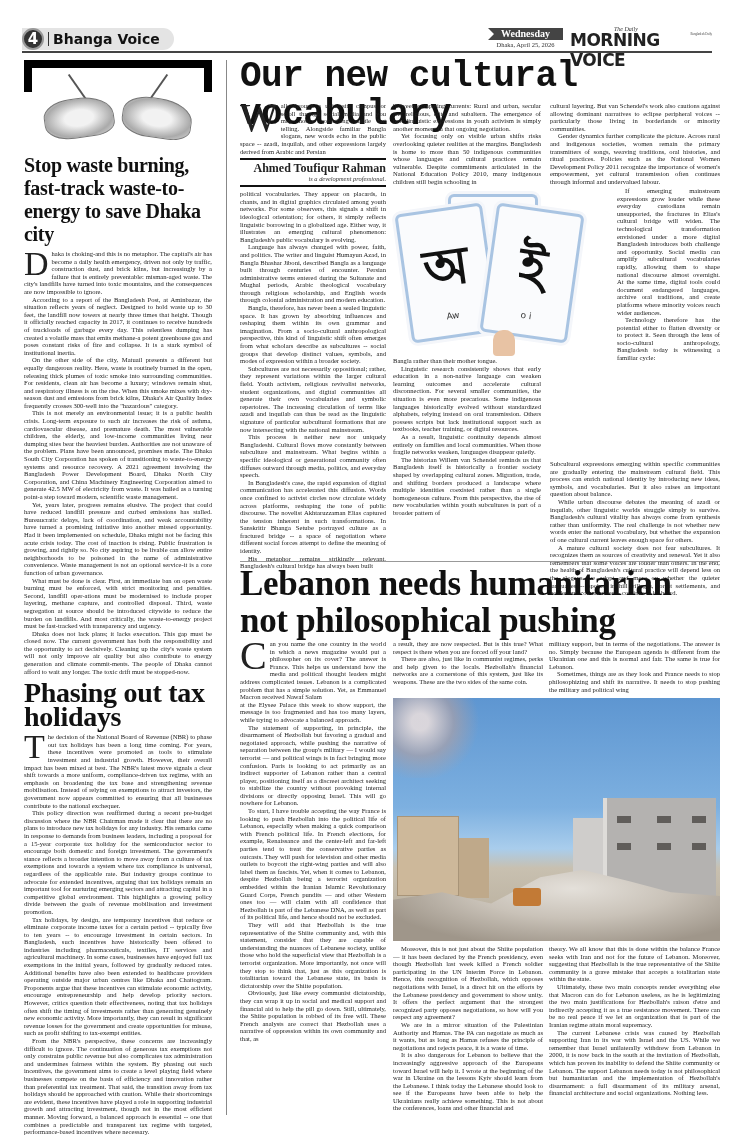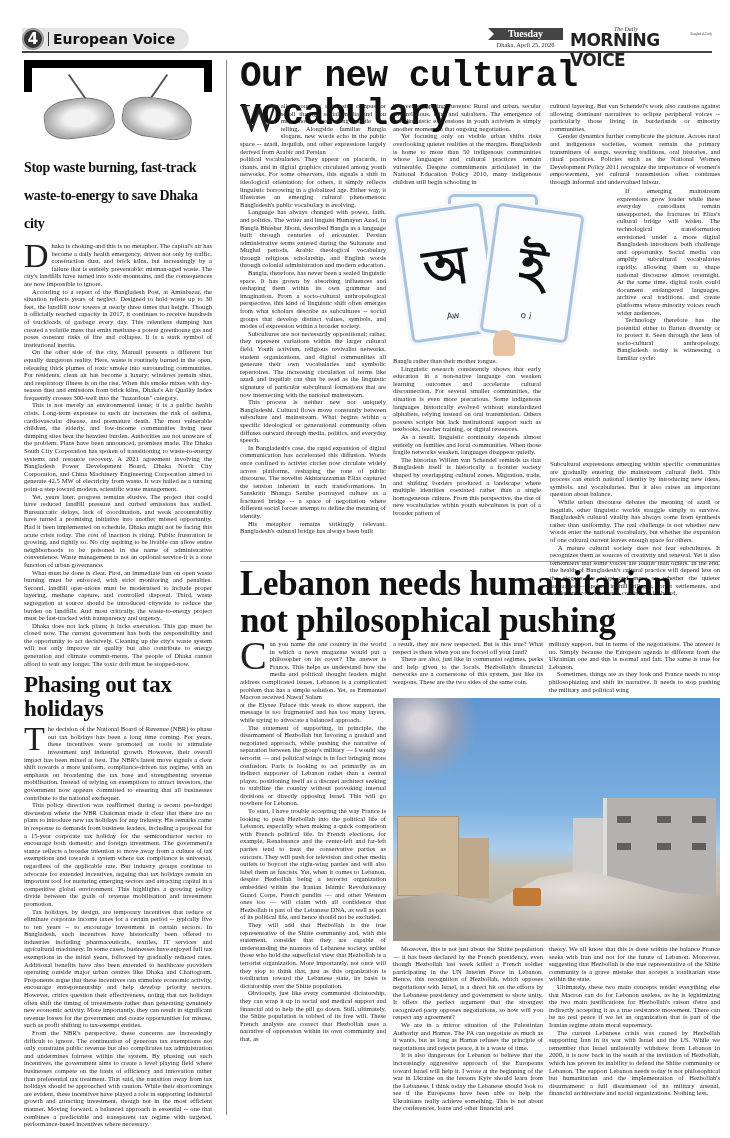--- a/index.html
+++ b/index.html
@@ -36,21 +36,21 @@
   .illo-bar { position: absolute; left: 0; right: 0; top: 2px; height: 8px; background: #000; }
   .illo-post-l { position: absolute; left: 0; top: 2px; width: 8px; height: 32px; background: #000; }
   .illo-post-r { position: absolute; right: 0; top: 2px; width: 8px; height: 32px; background: #000; }
   .hand { position: absolute; top: 40px; width: 70px; height: 40px; border-radius: 40% 50% 30% 40%; background: radial-gradient(ellipse at 50% 50%, #f2f2f2 30%, #aaa 70%, #ddd 100%); border: 1px solid #777; }
   .hand-l { left: 20px; transform: rotate(-8deg); }
   .hand-r { right: 20px; transform: rotate(8deg); }
   .pen { position: absolute; width: 2px; height: 50px; background: #555; }
   .pen-l { left: 58px; top: 12px; transform: rotate(-35deg); }
   .pen-r { right: 58px; top: 12px; transform: rotate(35deg); }
 
-  .h-left { font-family: "Liberation Serif", serif; font-weight: bold; font-size: 14px; line-height: 28px; color: #111; margin: 4px 0 4px 0; letter-spacing: -0.3px; }
+  .h-left { font-family: "Liberation Serif", serif; font-weight: bold; font-size: 20px; line-height: 23px; color: #111; margin: 4px 0 4px 0; letter-spacing: -0.3px; }
 
   
   .main-head { position: absolute; left: 240px; top: 58px; width: 480px; font-family: Liberation Mono, monospace; font-weight: bold; font-size: 36px; line-height: 38px; letter-spacing: -0.5px; color: #111; }
 
   .byline { border-top: 2px solid #111; border-bottom: 2px solid #111; padding: 2px 0 3px 0; margin: 3px 0 3px 0; text-align: right; }
   .byline .name { font-family: "Liberation Serif", serif; font-weight: bold; font-size: 12px; line-height: 13px; }
   .byline .role { font-style: italic; font-size: 6.4px; line-height: 7px; color: #333; }
 
   .cv-col1 { position: absolute; left: 240px; top: 102px; width: 146px; }
   .cv-col2 { position: absolute; left: 393px; top: 102px; width: 148px; }
@@ -87,24 +87,24 @@
   .rubble { position: absolute; left: 0; right: 0; bottom: 0; height: 75px; background: radial-gradient(ellipse at 55% 30%, #e4e0da 0%, #c9c2b8 40%, #9f968a 80%); clip-path: polygon(0 45%, 15% 35%, 30% 50%, 45% 15%, 58% 5%, 72% 20%, 85% 35%, 100% 40%, 100% 100%, 0 100%); }
   .excavator { position: absolute; left: 120px; top: 190px; width: 28px; height: 18px; background: #c27a36; border-radius: 3px; }
 </style>
 </head>
 <body>
 
 <div class="header">
   <div class="section-tab">
     <div class="page-num">4</div>
     <div class="section-sep"></div>
-    <div class="section-name">European Voice</div>
+    <div class="section-name">Bhanga Voice</div>
   </div>
   <div class="date-box">
-    <div class="day-label">Tuesday</div>
+    <div class="day-label">Wednesday</div>
     <div class="date-label">Dhaka, April 25, 2026</div>
   </div>
   <div class="masthead">
     <span class="mast-small">The Daily</span>
     <span class="mast-big">MORNING VOICE</span>
     <span class="mast-tag">Bangladesh Daily</span>
   </div>
   <div class="header-rule"></div>
 </div>
 
@@ -128,34 +128,38 @@
       <p>According to a report of the Bangladesh Post, at Aminbazar, the situation reflects years of neglect. Designed to hold waste up to 30 feet, the landfill now towers at nearly three times that height. Though it officially reached capacity in 2017, it continues to receive hundreds of truckloads of garbage every day. This relentless dumping has created a volatile mass that emits methane-a potent greenhouse gas and poses constant risks of fire and collapse. It is a stark symbol of institutional inertia.</p>
       <p>On the other side of the city, Matuail presents a different but equally dangerous reality. Here, waste is routinely burned in the open, releasing thick plumes of toxic smoke into surrounding communities. For residents, clean air has become a luxury; windows remain shut, and respiratory illness is on the rise. When this smoke mixes with dry-season dust and emissions from brick kilns, Dhaka's Air Quality Index frequently crosses 300-well into the "hazardous" category.</p>
       <p>This is not merely an environmental issue; it is a public health crisis. Long-term exposure to such air increases the risk of asthma, cardiovascular disease, and premature death. The most vulnerable children, the elderly, and low-income communities living near dumping sites bear the heaviest burden. Authorities are not unaware of the problem. Plans have been announced, promises made. The Dhaka South City Corporation has spoken of transitioning to waste-to-energy systems and resource recovery. A 2021 agreement involving the Bangladesh Power Development Board, Dhaka North City Corporation, and China Machinery Engineering Corporation aimed to generate 42.5 MW of electricity from waste. It was hailed as a turning point-a step toward modern, scientific waste management.</p>
       <p>Yet, years later, progress remains elusive. The project that could have reduced landfill pressure and curbed emissions has stalled. Bureaucratic delays, lack of coordination, and weak accountability have turned a promising initiative into another missed opportunity. Had it been implemented on schedule, Dhaka might not be facing this acute crisis today. The cost of inaction is rising. Public frustration is growing, and rightly so. No city aspiring to be livable can allow entire neighborhoods to be poisoned in the name of administrative convenience. Waste management is not an optional service-it is a core function of urban governance.</p>
       <p>What must be done is clear. First, an immediate ban on open waste burning must be enforced, with strict monitoring and penalties. Second, landfill oper-ations must be modernised to include proper layering, methane capture, and controlled disposal. Third, waste segregation at source should be introduced citywide to reduce the burden on landfills. And most critically, the waste-to-energy project must be fast-tracked with transparency and urgency.</p>
       <p>Dhaka does not lack plans; it lacks execution. This gap must be closed now. The current government has both the responsibility and the opportunity to act decisively. Cleaning up the city's waste system will not only improve air quality but also contribute to energy generation and climate commit-ments. The people of Dhaka cannot afford to wait any longer. The toxic drift must be stopped-now.</p>
     </div>
   </article>
 
   <article style="margin-top:6px;">
-    <h2 class="h-left" style="font-size:23px; line-height:24px;">Phasing out tax holidays</h2>
+    <h2 class="h-left" style="font-size:28px; line-height:24px;">Phasing out tax holidays</h2>
     <div class="txt">
       <p class="first"><span class="dropcap">T</span><span>he decision of the National Board of Revenue (NBR) to phase out tax holidays has been a long time coming. For years, these incentives were promoted as tools to stimulate investment and industrial growth. However, their overall impact has been mixed at best. The NBR's latest move signals a clear shift towards a more uniform, compliance-driven tax regime, with an emphasis on broadening the tax base and strengthening revenue mobilisation. Instead of relying on exemptions to attract investors, the government now appears committed to ensuring that all businesses contribute to the national exchequer.</span></p>
       <p>This policy direction was reaffirmed during a recent pre-budget discussion where the NBR Chairman made it clear that there are no plans to introduce new tax holidays for any industry. His remarks came in response to demands from business leaders, including a proposal for a 15-year corporate tax holiday for the semiconductor sector to encourage both domestic and foreign investment. The government's stance reflects a broader intention to move away from a culture of tax exemptions and towards a system where tax compliance is universal, regardless of the applicable rate. But industry groups continue to advocate for extended incentives, arguing that tax holidays remain an important tool for nurturing emerging sectors and attracting capital in a competitive global environment. This highlights a growing policy divide between the goals of revenue mobilisation and investment promotion.</p>
       <p>Tax holidays, by design, are temporary incentives that reduce or eliminate corporate income taxes for a certain period -- typically five to ten years -- to encourage investment in certain sectors. In Bangladesh, such incentives have historically been offered to industries including pharmaceuticals, textiles, IT services and agricultural machinery. In some cases, businesses have enjoyed full tax exemptions in the initial years, followed by gradually reduced rates. Additional benefits have also been extended to healthcare providers operating outside major urban centres like Dhaka and Chattogram. Proponents argue that these incentives can stimulate economic activity, encourage entrepreneurship and help develop priority sectors. However, critics question their effectiveness, noting that tax holidays often shift the timing of investments rather than generating genuinely new economic activity. More importantly, they can result in significant revenue losses for the government and create opportunities for misuse, such as profit shifting to tax-exempt entities.</p>
       <p>From the NBR's perspective, these concerns are increasingly difficult to ignore. The continuation of generous tax exemptions not only constrains public revenue but also complicates tax administration and undermines fairness within the system. By phasing out such incentives, the government aims to create a level playing field where businesses compete on the basis of efficiency and innovation rather than preferential tax treatment. That said, the transition away from tax holidays should be approached with caution. While their shortcomings are evident, these incentives have played a role in supporting industrial growth and attracting investment, though not in the most efficient manner. Moving forward, a balanced approach is essential -- one that combines a predictable and transparent tax regime with targeted, performance-based incentives where necessary.</p>
     </div>
   </article>
 </div>
 
 <h1 class="main-head">Our new cultural vocabulary</h1>
 
 <div class="cv-col1 txt">
   <p class="first"><span class="dropcap" style="font-size:40px; line-height:30px;">W</span><span>alk through a university campus or scroll through social media and you may notice something subtle but telling. Alongside familiar Bangla slogans, new words echo in the public space -- azadi, inquilab, and other expressions largely derived from Arabic and Persian</span></p>
+  <div class="byline">
+    <div class="name">Ahmed Toufiqur Rahman</div>
+    <div class="role">is a development professional.</div>
+  </div>
   <p class="first">political vocabularies. They appear on placards, in chants, and in digital graphics circulated among youth networks. For some observers, this signals a shift in ideological orientation; for others, it simply reflects linguistic borrowing in a globalized age. Either way, it illustrates an emerging cultural phenomenon: Bangladesh's public vocabulary is evolving.</p>
   <p>Language has always changed with power, faith, and politics. The writer and linguist Humayun Azad, in Bangla Bhashar Jiboni, described Bangla as a language built through centuries of encounter. Persian administrative terms entered during the Sultanate and Mughal periods, Arabic theological vocabulary through religious scholarship, and English words through colonial administration and modern education.</p>
   <p>Bangla, therefore, has never been a sealed linguistic space. It has grown by absorbing influences and reshaping them within its own grammar and imagination. From a socio-cultural anthropological perspective, this kind of linguistic shift often emerges from what scholars describe as subcultures -- social groups that develop distinct values, symbols, and modes of expression within a broader society.</p>
   <p>Subcultures are not necessarily oppositional; rather, they represent variations within the larger cultural field. Youth activism, religious revivalist networks, student organizations, and digital communities all generate their own vocabularies and symbolic repertoires. The increasing circulation of terms like azadi and inquilab can thus be read as the linguistic signature of particular subcultural formations that are now intersecting with the national mainstream.</p>
   <p>This process is neither new nor uniquely Bangladeshi. Cultural flows move constantly between subculture and mainstream. What begins within a specific ideological or generational community often diffuses outward through media, politics, and everyday speech.</p>
   <p>In Bangladesh's case, the rapid expansion of digital communication has accelerated this diffusion. Words once confined to activist circles now circulate widely across platforms, reshaping the tone of public discourse. The novelist Akhtaruzzaman Elias captured the tension inherent in such transformations. In Sanskritir Bhanga Setube portrayed culture as a fractured bridge -- a space of negotiation where different social forces attempt to define the meaning of identity.</p>
   <p>His metaphor remains strikingly relevant. Bangladesh's cultural bridge has always been built</p>
 </div>
 
 <div class="cv-col2 txt">

